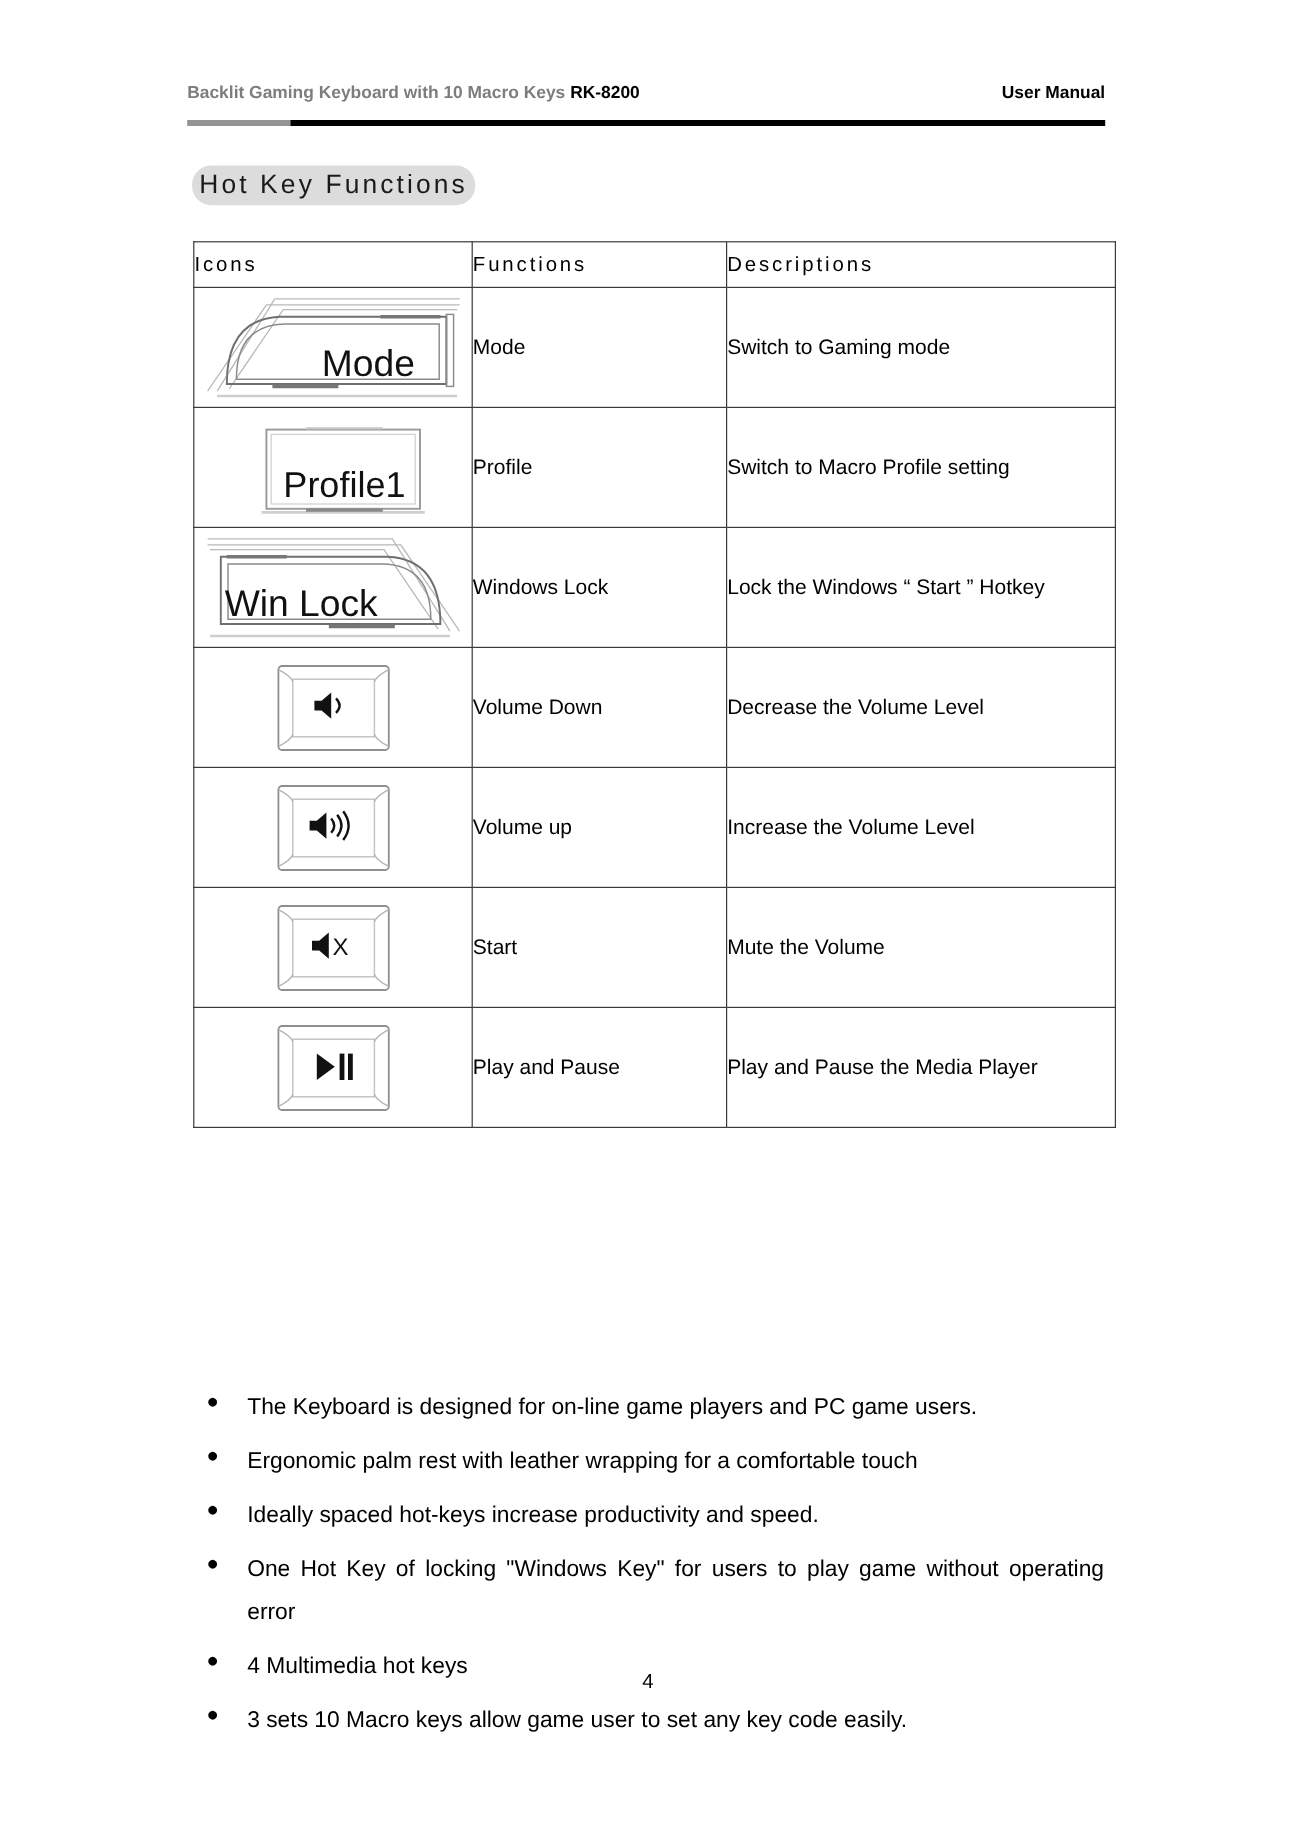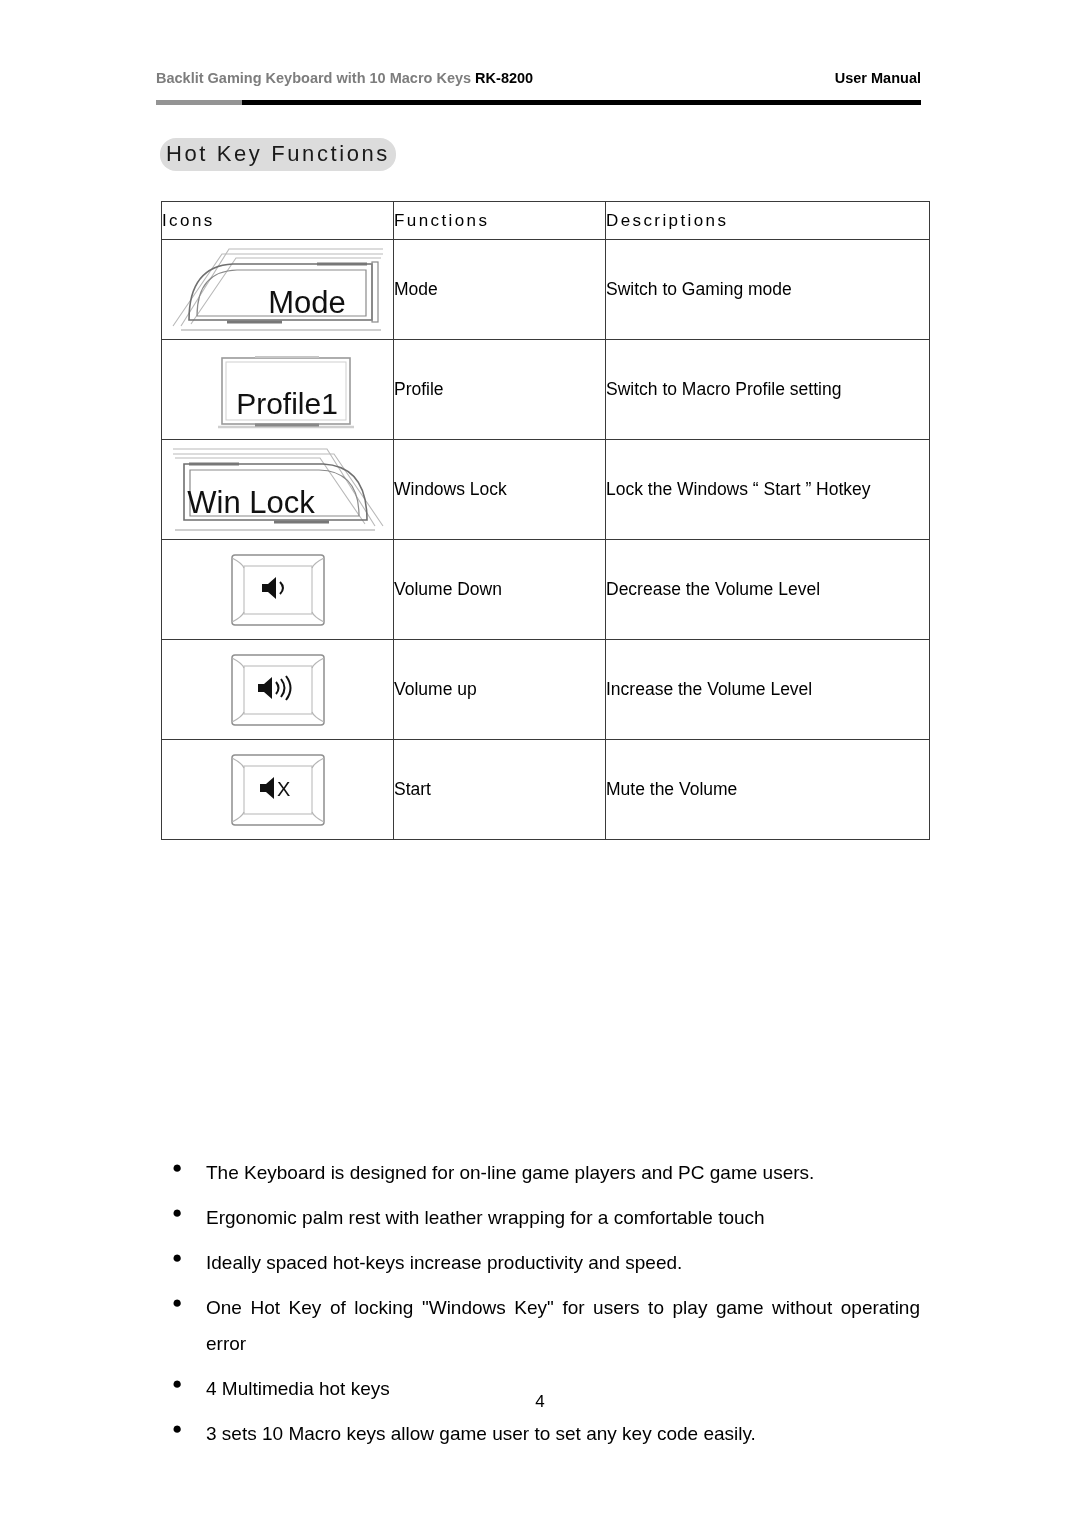--- a/index.html
+++ b/index.html
@@ -328,20 +328,41 @@
                 <path d="M0 7 L6 7 L14 0 L14 22 L6 15 L0 15 Z" fill="#111"></path>
                 <text x="17" y="19" font-family="Liberation Sans, sans-serif" font-size="20" fill="#111">X</text>
               </g>
             </svg>
           </div>
         </td>
         <td class="cell-text">Start</td>
         <td class="cell-text">Mute the Volume</td>
       </tr>
 
+      <tr>
+        <td class="cell-icon">
+          <div class="icon-wrap">
+            <svg width="104" height="82" viewBox="0 0 104 82" aria-hidden="true">
+              <rect x="6" y="6" width="92" height="70" rx="3" fill="none" stroke="#8f8f8f" stroke-width="1.5"></rect>
+              <rect x="18" y="17" width="68" height="48" fill="none" stroke="#c2c2c2" stroke-width="1.2"></rect>
+              <path d="M6 9 Q16 14 18 19" fill="none" stroke="#b5b5b5" stroke-width="1.2"></path>
+              <path d="M98 9 Q88 14 86 19" fill="none" stroke="#b5b5b5" stroke-width="1.2"></path>
+              <path d="M6 73 Q16 68 18 63" fill="none" stroke="#b5b5b5" stroke-width="1.2"></path>
+              <path d="M98 73 Q88 68 86 63" fill="none" stroke="#b5b5b5" stroke-width="1.2"></path>
+              <g transform="translate(38,29)">
+                <path d="M0 0 L15 11 L0 22 Z" fill="#111"></path>
+                <rect x="19" y="0" width="4" height="22" fill="#111"></rect>
+                <rect x="26" y="0" width="4" height="22" fill="#111"></rect>
+              </g>
+            </svg>
+          </div>
+        </td>
+        <td class="cell-text">Play and Pause</td>
+        <td class="cell-text">Play and Pause the Media Player</td>
+      </tr>
 
     </tbody>
   </table>
 
 
   <div class="features">
     <div class="feature-row">
       <div class="feature-bullet">●</div>
       <div class="feature-text">The Keyboard is designed for on-line game players and PC game users.</div>
     </div>

